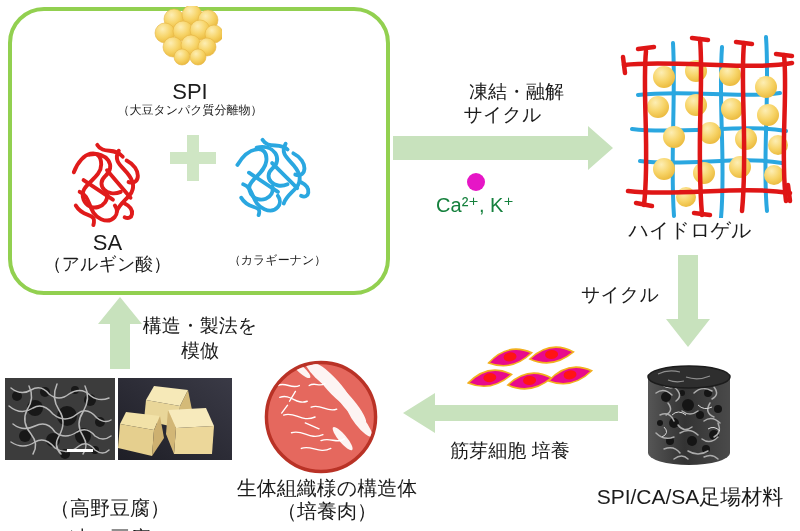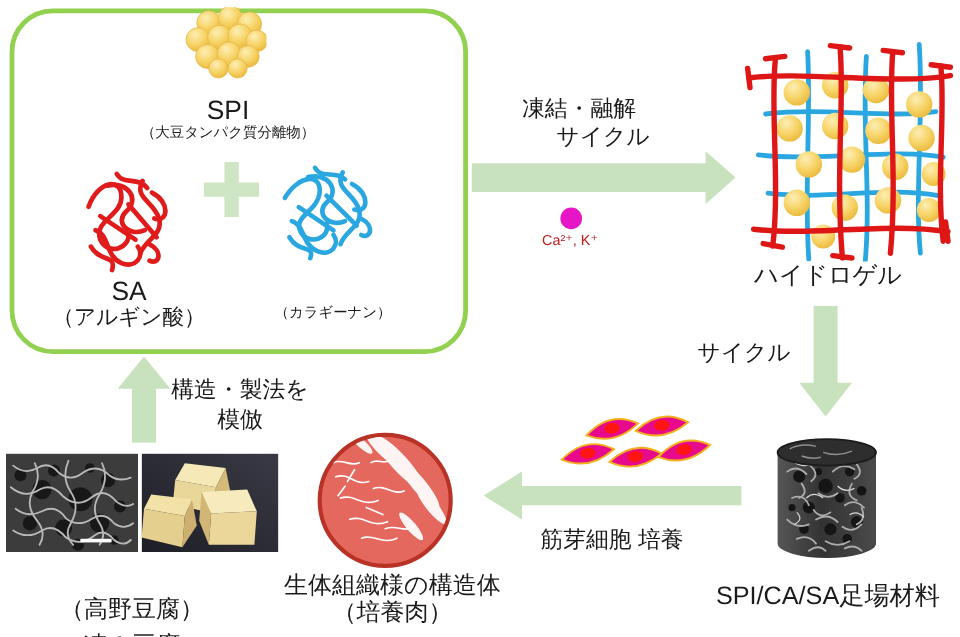--- a/index.html
+++ b/index.html
@@ -9,21 +9,21 @@
     overflow:hidden;color:#1b1b1b;
   }
   .abs{position:absolute;}
   .lbl{position:absolute;text-align:center;font-weight:400;color:#1b1b1b;line-height:1.15;white-space:nowrap;}
   .f22{font-size:22px;}
   .f21{font-size:21px;}
   .f20{font-size:20px;}
   .f19{font-size:19px;}
   .f18{font-size:18px;}
   .f17{font-size:12px;}
-  .f16{font-size:12px;font-weight:400;color:#b91c1c;}
+  .f16{font-size:20px;font-weight:400;color:#15803d;}
   #ingredients-box{
     left:8px;top:7px;width:374px;height:280px;
     border:4px solid #92d050;border-radius:36px;background:#ffffff;
   }
   #ion-dot{left:467px;top:173px;width:18px;height:18px;border-radius:50%;background:#e616c6;}
   svg{display:block;}
 </style>
 </head>
 <body>
 
@@ -89,21 +89,21 @@
       <path d="M44,28 L70,54"></path>
       <path d="M20,38 L50,58"></path>
       <path d="M74,48 C86,54 82,66 74,62"></path>
     </g>
   </svg>
 
   <div class="lbl f22" style="left:65px;top:230px;width:85px;">SA</div>
   <div class="lbl f18" style="left:40px;top:254px;width:135px;">（アルギン酸）</div>
   <div class="lbl f17" style="left:210px;top:254px;width:135px;">（カラギーナン）</div>
 
-  <div class="lbl f19" style="left:400px;top:81px;width:165px;text-align:center;">凍結・融解</div>
+  <div class="lbl f19" style="left:434px;top:81px;width:165px;text-align:center;">凍結・融解</div>
   <div class="lbl f19" style="left:420px;top:104px;width:165px;">サイクル</div>
 
   <svg class="abs" style="left:393px;top:126px;" width="220" height="44" viewBox="0 0 220 44">
     <polygon fill="#c8e2bd" points="0,10 195,10 195,0 220,22 195,44 195,34 0,34"></polygon>
   </svg>
 
   <div id="ion-dot" class="abs"></div>
   <div class="lbl f16" style="left:430px;top:194px;width:90px;">Ca²⁺, K⁺</div>
 
   <svg class="abs" style="left:618px;top:33px;" width="178" height="185" viewBox="0 0 178 185">

